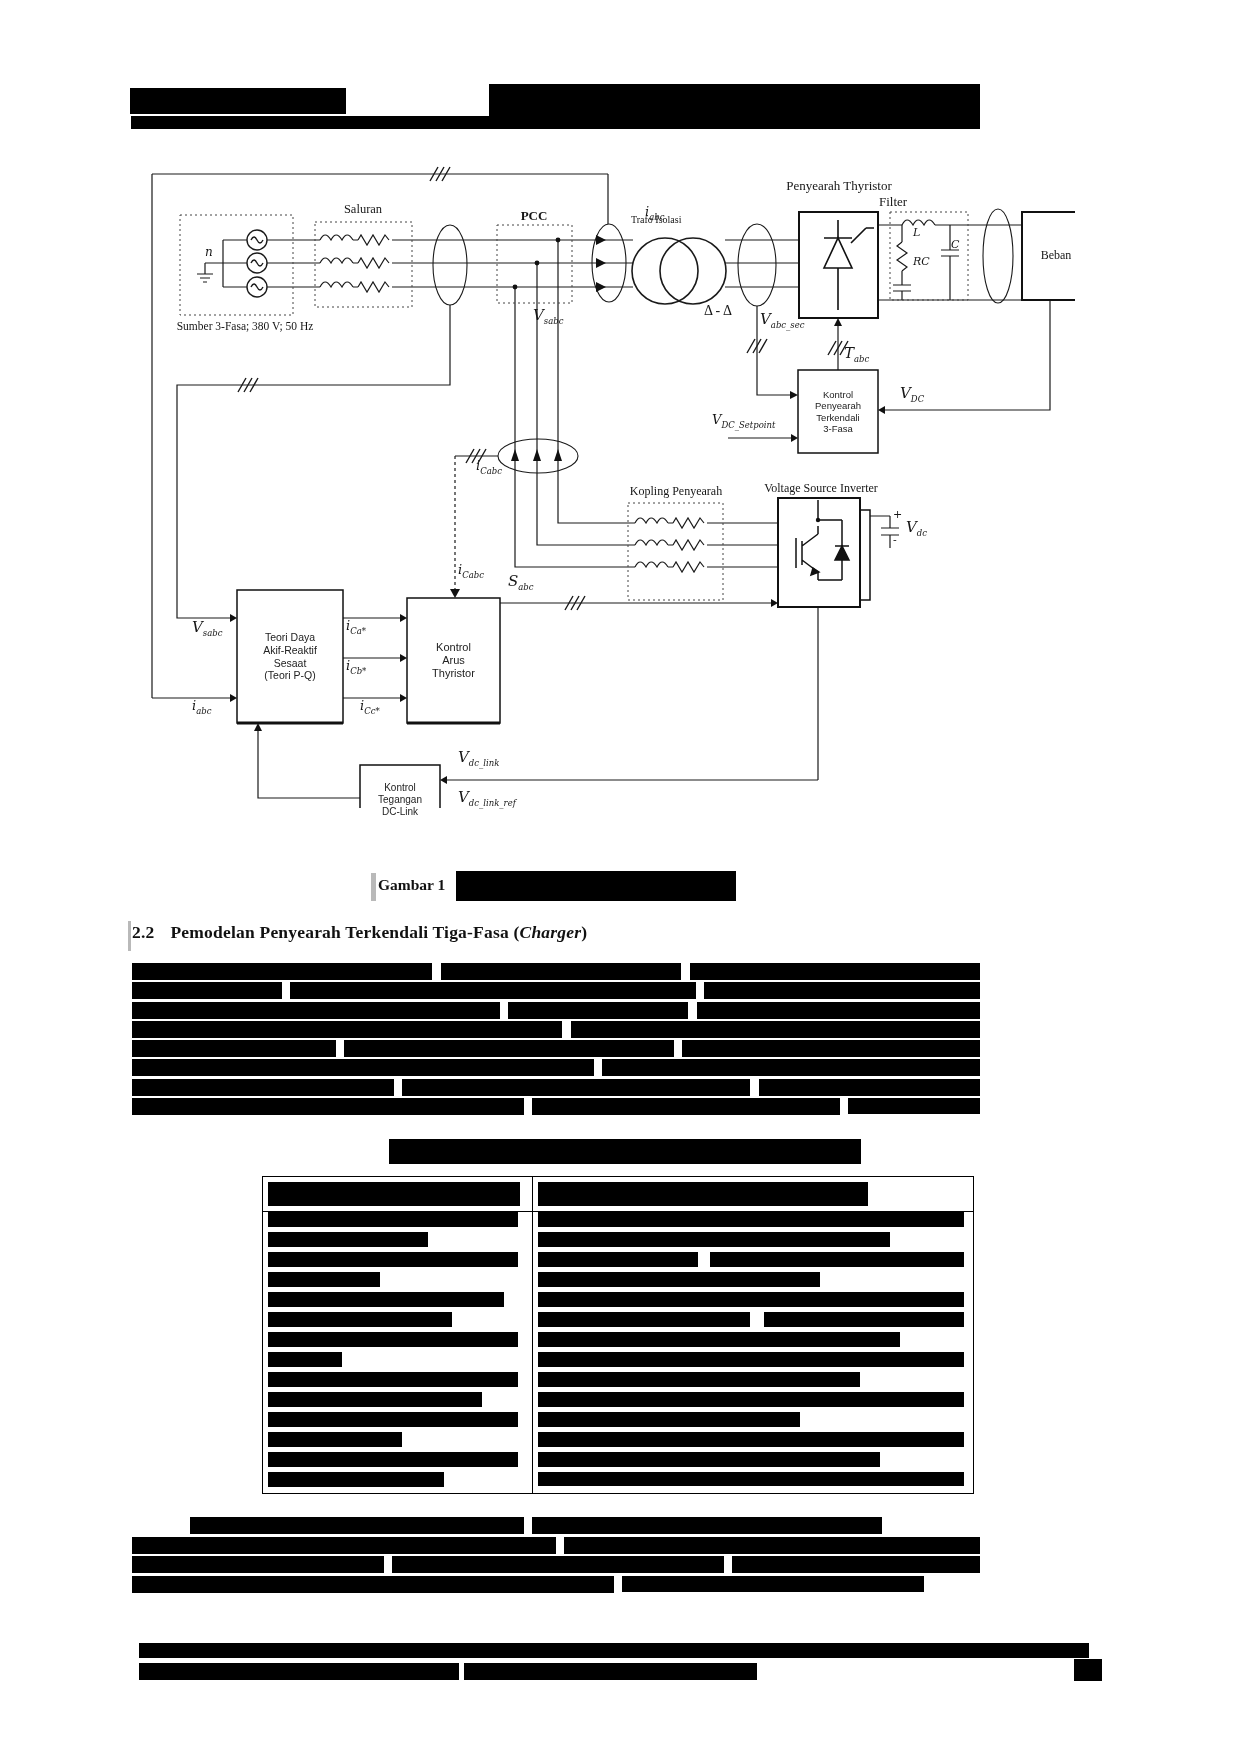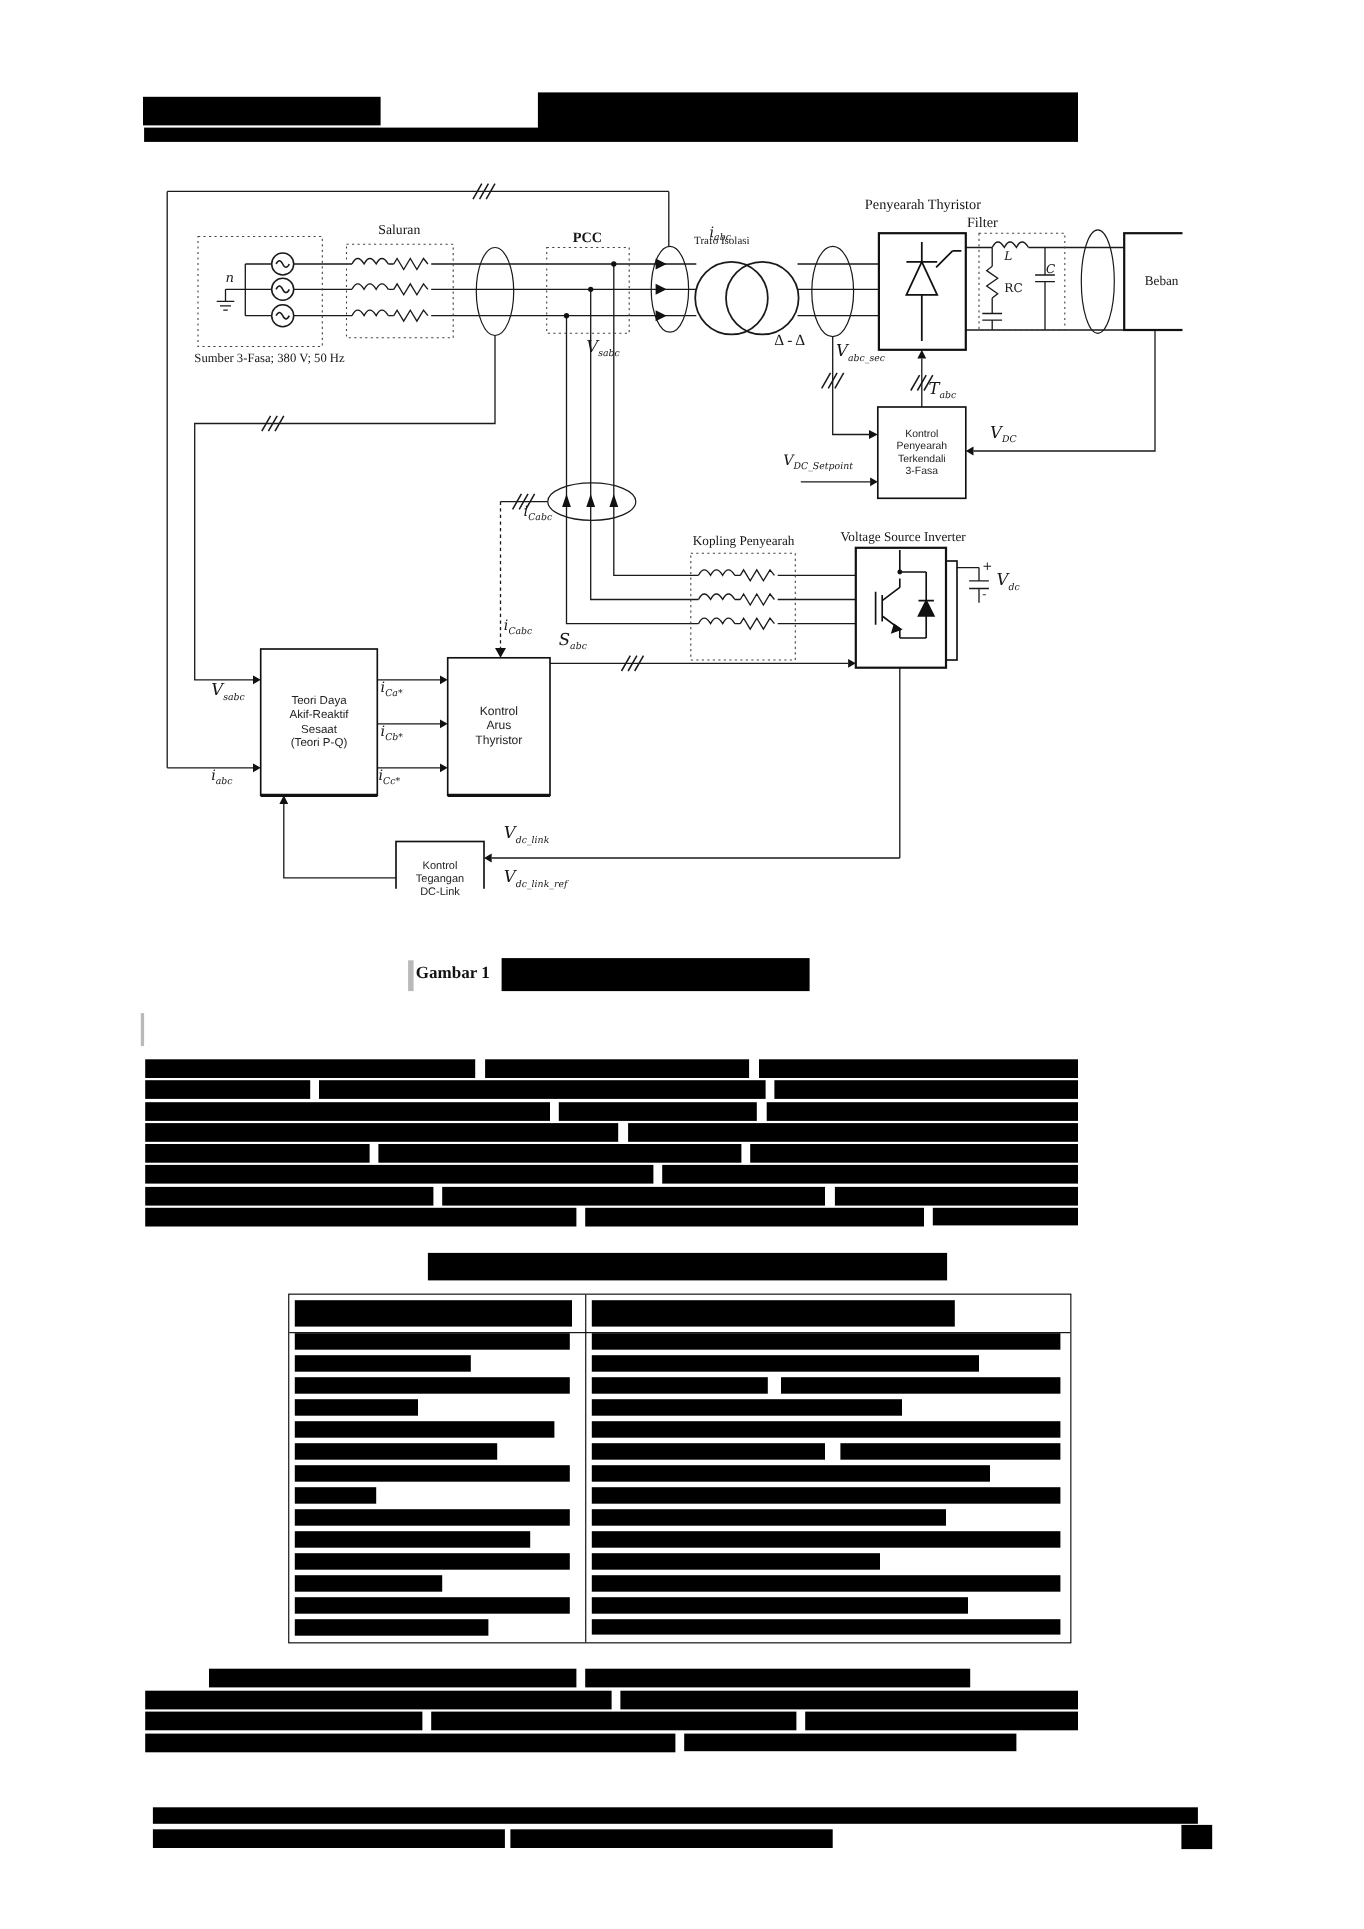--- a/index.html
+++ b/index.html
@@ -284,21 +284,21 @@
   <div class="dlab" style="left:484px;top:208px;width:100px;text-align:center;font-size:13px;font-weight:bold">PCC</div>
   <div class="dlab" style="left:631px;top:214px;width:100px;text-align:left;font-size:10px">Trafo Isolasi</div>
   <div class="dlab" style="left:632px;top:303px;width:100px;text-align:right;font-size:14px">Δ - Δ</div>
   <div class="dlab" style="left:758px;top:178px;width:162px;text-align:center;font-size:13px">Penyearah Thyristor</div>
   <div class="dlab" style="left:879px;top:194px;width:100px;text-align:left;font-size:13px">Filter</div>
   <div class="dlab" style="left:1022px;top:248px;width:68px;text-align:center;font-size:12px">Beban</div>
   <div class="dlab" style="left:740px;top:481px;width:162px;text-align:center;font-size:12px">Voltage Source Inverter</div>
   <div class="dlab" style="left:615px;top:484px;width:122px;text-align:center;font-size:12px">Kopling Penyearah</div>
   <div class="sign" style="left:205px;top:245px;font-style:italic;font-size:12px">n</div>
   <div class="sign" style="left:913px;top:226px;font-style:italic">L</div>
-  <div class="sign" style="left:913px;top:255px;">RC</div>
+  <div class="sign" style="left:913px;top:255px;font-style:italic">RC</div>
   <div class="sign" style="left:951px;top:238px;font-style:italic">C</div>
   <div class="sign" style="left:893px;top:508px">+</div>
   <div class="sign" style="left:893px;top:534px">-</div>
 
   <div class="cbox" style="left:798px;top:370px;width:80px;height:83px;font-size:9.5px">
     <span>Kontrol</span>
     <span>Penyearah</span>
     <span>Terkendali</span>
     <span>3-Fasa</span>
   </div>
@@ -326,25 +326,28 @@
   <div class="ml big" style="left:900px;top:384px"><span class="mb">V</span><sub>DC</sub></div>
   <div class="ml" style="left:712px;top:412px"><span class="mb">V</span><sub>DC_Setpoint</sub></div>
   <div class="ml" style="left:476px;top:458px"><span class="mb">i</span><sub>Cabc</sub></div>
   <div class="ml" style="left:458px;top:562px"><span class="mb">i</span><sub>Cabc</sub></div>
   <div class="ml big" style="left:508px;top:572px"><span class="mb">S</span><sub>abc</sub></div>
   <div class="ml big" style="left:906px;top:518px"><span class="mb">V</span><sub>dc</sub></div>
   <div class="ml big" style="left:192px;top:618px"><span class="mb">V</span><sub>sabc</sub></div>
   <div class="ml" style="left:192px;top:698px"><span class="mb">i</span><sub>abc</sub></div>
   <div class="ml" style="left:346px;top:618px"><span class="mb">i</span><sub>Ca*</sub></div>
   <div class="ml" style="left:346px;top:658px"><span class="mb">i</span><sub>Cb*</sub></div>
-  <div class="ml" style="left:344px;top:698px"><span class="mb">i</span><sub>Cc*</sub></div>
+  <div class="ml" style="left:360px;top:698px"><span class="mb">i</span><sub>Cc*</sub></div>
   <div class="ml big" style="left:458px;top:748px"><span class="mb">V</span><sub>dc_link</sub></div>
   <div class="ml big" style="left:458px;top:788px"><span class="mb">V</span><sub>dc_link_ref</sub></div>
 
   <div class="caption" style="left:378px;top:876px">Gambar 1</div>
 
+  <div class="heading" style="left:132px;top:922px">
+    <span class="num">2.2</span><span>Pemodelan Penyearah Terkendali Tiga-Fasa (</span><i>Charger</i><span>)</span>
+  </div>
 
   <div class="table-frame" style="left:262px;top:1176px;width:710px;height:316px">
     <div class="tf-vline" style="left:269px"></div>
     <div class="tf-hline" style="top:34px"></div>
   </div>
 
 </div>
 
 </body></html>

